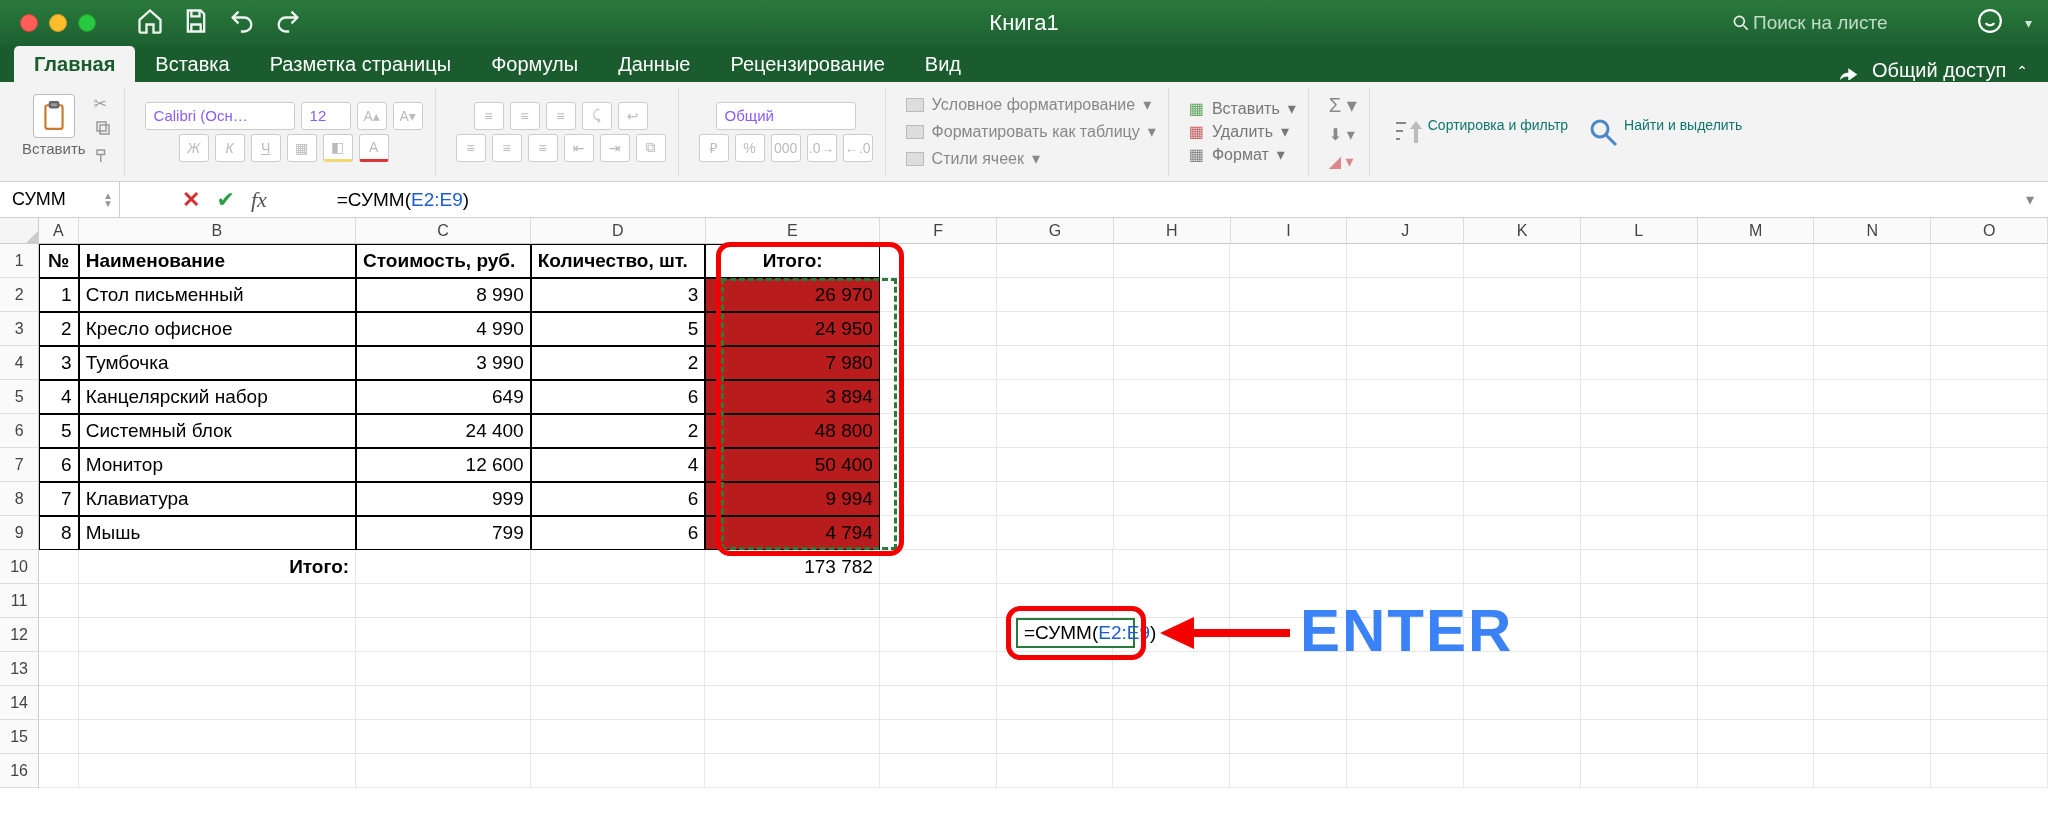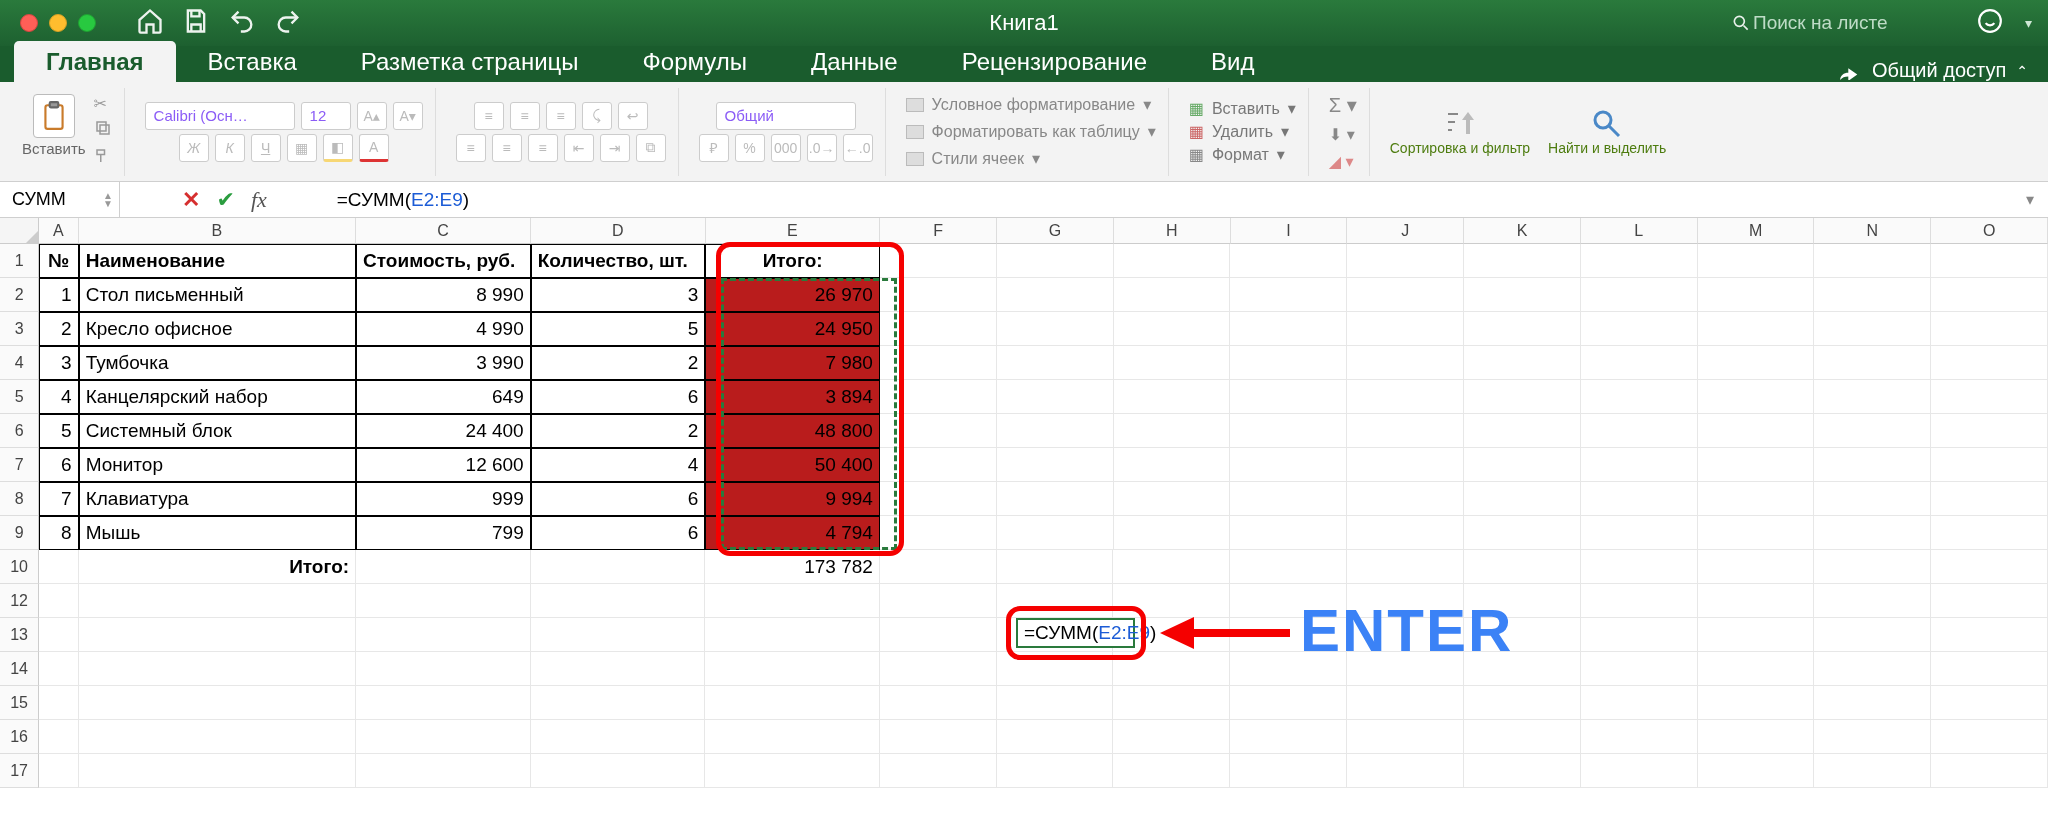--- a/index.html
+++ b/index.html
@@ -16,37 +16,37 @@
 .tl-tools svg { width: 28px; height: 28px; stroke: #fff; fill: none; stroke-width: 2; opacity: .92; }
 .tl-title { position: absolute; left: 50%; transform: translateX(-50%); font-size: 22px; font-weight: 400; }
 .tl-search { margin-left: auto; display: flex; align-items: center; gap: 2px; font-size: 18px; opacity: .9; }
 .tl-search input { background: transparent; border: none; color: #fff; font-size: 19px; outline: none; width: 200px; }
 .tl-search input::placeholder { color: #cfe8d6; }
 .tl-smile { margin: 0 22px 0 24px; }
 .tl-smile svg { width: 26px; height: 26px; stroke: #fff; fill: none; stroke-width: 2; }
 
 
 .ribbon-tabs { background: #1a5c2d; height: 36px; display: flex; align-items: flex-end; padding-left: 14px; color: #fff; position: relative; }
-.rtab { padding: 7px 32px 6px; font-size: 24px; cursor: pointer; }
+.rtab { padding: 7px 20px 6px; font-size: 20px; cursor: pointer; }
 .rtab.active { background: #f3f3f3; color: #1a5c2d; font-weight: 600; border-top-left-radius: 5px; border-top-right-radius: 5px; }
 .rtab-share { margin-left: auto; display: flex; align-items: center; gap: 10px; padding-right: 20px; font-size: 20px; }
 
 
 .ribbon { background: #f3f3f3; height: 100px; border-bottom: 1px solid #cfcfcf; display: flex; align-items: center; padding: 6px 10px; gap: 8px; }
 .rgroup { display: flex; flex-direction: column; align-items: center; gap: 4px; border-right: 1px solid #ddd; padding: 0 12px; height: 88px; justify-content: center; }
 .rgroup:last-child { border-right: none; }
 .rrow { display: flex; gap: 6px; align-items: center; }
 .btn-sm { border: 1px solid #ccc; background: #fff; border-radius: 3px; min-width: 30px; height: 28px; display: flex; align-items: center; justify-content: center; font-size: 14px; color: #bbb; }
 .btn-lbl { font-size: 15px; color: #666; margin-top: 2px; }
 .paste-ico { width: 42px; height: 44px; border: 1px solid #bbb; border-radius: 4px; background: #fff; display: flex; align-items: center; justify-content: center; }
 .font-sel { border: 1px solid #ccc; background: #fff; height: 28px; padding: 13px 8px; display: flex; align-items: center; font-size: 15px; color: #8b5cf6; border-radius: 3px; }
 .cond-opt { font-size: 16px; color: #888; padding: 2px 0; display: flex; align-items: center; gap: 8px; }
 .cond-ico { width: 18px; height: 14px; background: #ddd; border: 1px solid #bbb; }
 .side-btn { display: flex; align-items: center; gap: 8px; font-size: 16px; color: #777; }
-.big-btn { display: flex; flex-direction: column; align-items: center; font-size: 14px; color: #4d7c0f; gap: 2px; }
+.big-btn { display: flex; flex-direction: row; align-items: flex-start; font-size: 14px; color: #0f766e; gap: 2px; }
 .big-btn svg { width: 36px; height: 30px; }
 
 
 .fbar { height: 36px; border-bottom: 1px solid #cfcfcf; display: flex; align-items: center; background: #fff; gap: 48px; }
 .namebox { width: 120px; height: 100%; border-right: 1px solid #cfcfcf; display: flex; align-items: center; padding-left: 12px; font-size: 18px; }
 .nb-arrows { margin-left: auto; padding-right: 6px; color: #999; font-size: 10px; line-height: 8px; }
 .fbar-icons { display: flex; align-items: center; gap: 16px; padding: 0 14px; font-size: 22px; }
 .fx-x { color: #d62f2f; font-weight: bold; }
 .fx-v { color: #2a9d3f; }
 .fx-fx { font-style: italic; font-family: Georgia, serif; color: #555; }
@@ -475,20 +475,38 @@
       <div class="cell wJ"></div>
       <div class="cell wK"></div>
       <div class="cell wL"></div>
       <div class="cell wM"></div>
       <div class="cell wN"></div>
       <div class="cell wO"></div>
   </div>
 
   <div id="empty-rows">
       <div class="row">
+        <div class="rowhdr">11</div>
+        <div class="cell wA"></div>
+        <div class="cell wB"></div>
+        <div class="cell wC"></div>
+        <div class="cell wD"></div>
+        <div class="cell wE"></div>
+        <div class="cell wF"></div>
+        <div class="cell wG"></div>
+        <div class="cell wH"></div>
+        <div class="cell wI"></div>
+        <div class="cell wJ"></div>
+        <div class="cell wK"></div>
+        <div class="cell wL"></div>
+        <div class="cell wM"></div>
+        <div class="cell wN"></div>
+        <div class="cell wO"></div>
+      </div>
+      <div class="row">
         <div class="rowhdr">12</div>
         <div class="cell wA"></div>
         <div class="cell wB"></div>
         <div class="cell wC"></div>
         <div class="cell wD"></div>
         <div class="cell wE"></div>
         <div class="cell wF"></div>
         <div class="cell wG"></div>
         <div class="cell wH"></div>
         <div class="cell wI"></div>
@@ -564,38 +582,20 @@
         <div class="cell wG"></div>
         <div class="cell wH"></div>
         <div class="cell wI"></div>
         <div class="cell wJ"></div>
         <div class="cell wK"></div>
         <div class="cell wL"></div>
         <div class="cell wM"></div>
         <div class="cell wN"></div>
         <div class="cell wO"></div>
       </div>
-      <div class="row">
-        <div class="rowhdr">17</div>
-        <div class="cell wA"></div>
-        <div class="cell wB"></div>
-        <div class="cell wC"></div>
-        <div class="cell wD"></div>
-        <div class="cell wE"></div>
-        <div class="cell wF"></div>
-        <div class="cell wG"></div>
-        <div class="cell wH"></div>
-        <div class="cell wI"></div>
-        <div class="cell wJ"></div>
-        <div class="cell wK"></div>
-        <div class="cell wL"></div>
-        <div class="cell wM"></div>
-        <div class="cell wN"></div>
-        <div class="cell wO"></div>
-      </div>
     </div>
 
   <div class="sel-ants" style="left:721px; top:60px; width:176px; height:272px;"></div>
   <div class="redbox" style="left:716px; top:24px; width:188px; height:314px;"></div>
 
   <div class="ed-cell" style="left:1016px; top:400px; width:119px; height:30px;">
     <span>=СУММ(</span>
       <span class="ref">E2:E9</span>
       <span>)</span>
   </div>

